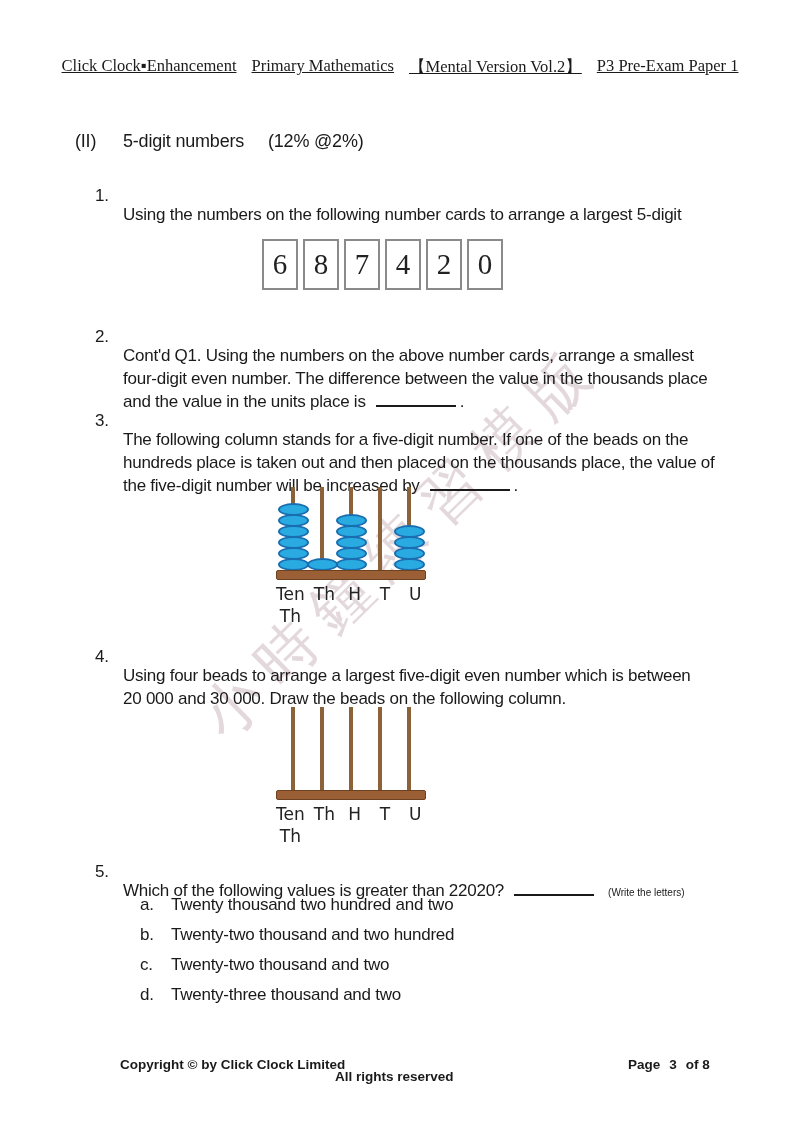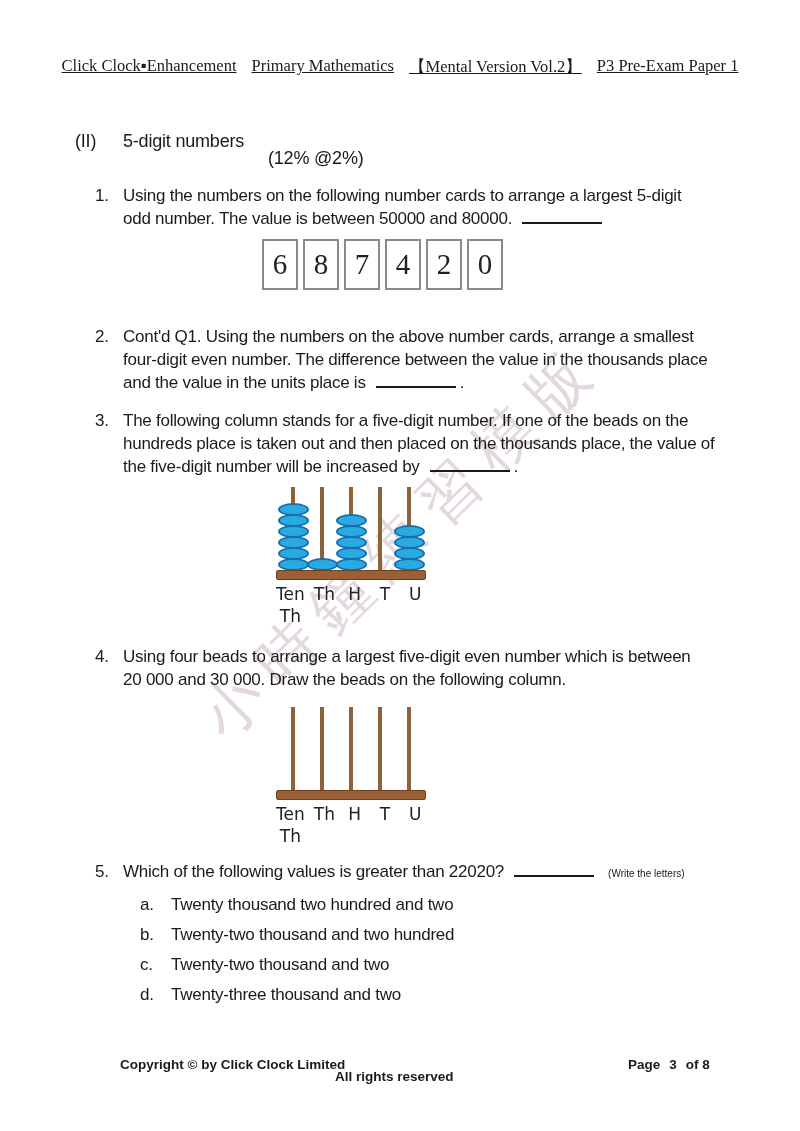--- a/index.html
+++ b/index.html
@@ -22,25 +22,25 @@
     font-size:16.5px;white-space:nowrap;text-decoration:underline;
   }
   #footer{position:absolute;top:1057px;left:0;width:800px;z-index:2;font-size:13.5px;font-weight:bold;}
   #footer .f-left{position:absolute;left:120px;top:0;}
   #footer .f-mid{position:absolute;left:335px;top:12px;}
   #footer .f-right{position:absolute;left:608px;top:0;display:flex;gap:9px;margin-left:20px;}
   
   #section{position:absolute;top:131px;left:75px;z-index:2;font-size:18px;letter-spacing:-0.2px;}
   #section .numeral{position:absolute;left:0;top:0;}
   #section .title{position:absolute;left:48px;top:0;white-space:nowrap;}
-  #section .marks{position:absolute;left:193px;top:17px;white-space:nowrap;}
+  #section .marks{position:absolute;left:193px;top:0;white-space:nowrap;}
   
   .question{position:absolute;left:95px;z-index:2;font-size:17px;letter-spacing:-0.25px;line-height:23px;}
   .qno{position:absolute;left:0;top:0;}
-  .qbody{margin-left:28px;width:640px;}
+  .qbody{margin-left:28px;width:640px;margin-top:19px;}
   .qline{white-space:nowrap;}
   .blank{
     display:inline-block;width:80px;height:13px;margin:0 4px 0 10px;
     border-bottom:2px solid #1a1a1a;vertical-align:baseline;
   }
   .note{font-size:10px;letter-spacing:0;margin-left:10px;}
   
   .options{position:absolute;left:140px;top:895px;z-index:2;font-size:17px;letter-spacing:-0.25px;}
   .option-row{display:flex;height:30px;align-items:flex-start;}
   .opt-letter{width:31px;}
@@ -89,23 +89,20 @@
   <div id="section">
     <span class="numeral">(II)</span>
     <span class="title">5-digit numbers</span>
     <span class="marks">(12% @2%)</span>
   </div>
 
   <div id="q1" class="question">
     <span class="qno">1.</span>
     <div class="qbody">
       <div class="qline">Using the numbers on the following number cards to arrange a largest 5-digit</div>
-      <div class="qline">
-        <span>odd number. The value is between 50000 and 80000.</span><span class="blank"></span>
-      </div>
     </div>
   </div>
 
   <div id="cards">
     <div class="card">
         <span>6</span>
       </div>
     <div class="card">
         <span>8</span>
       </div>

